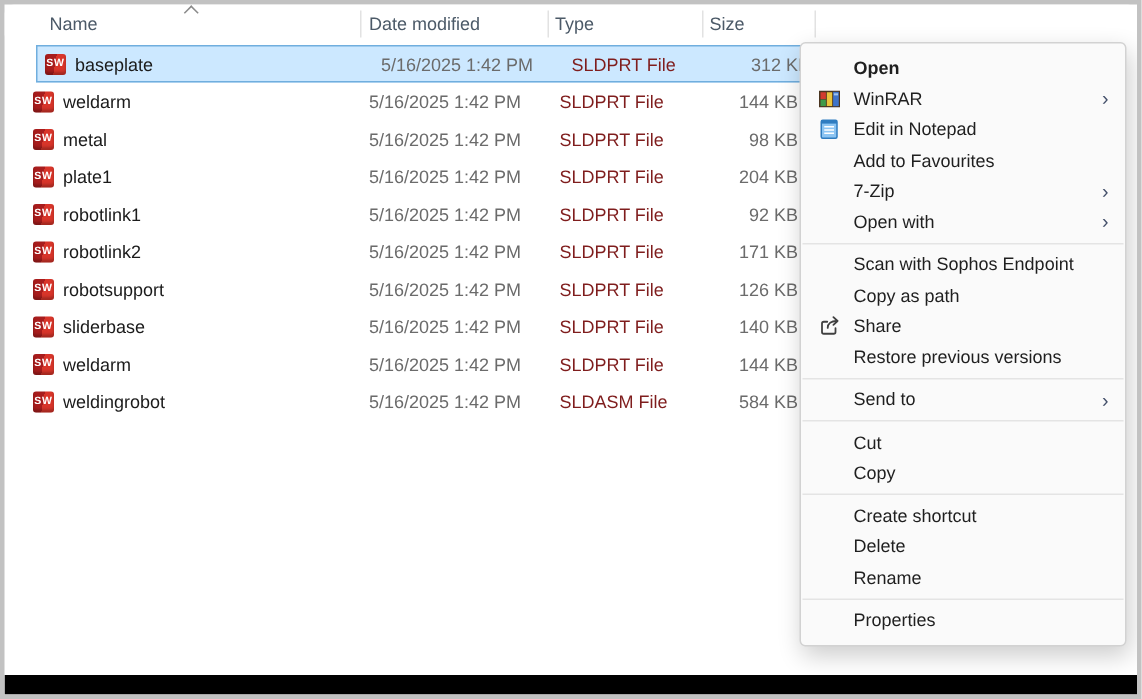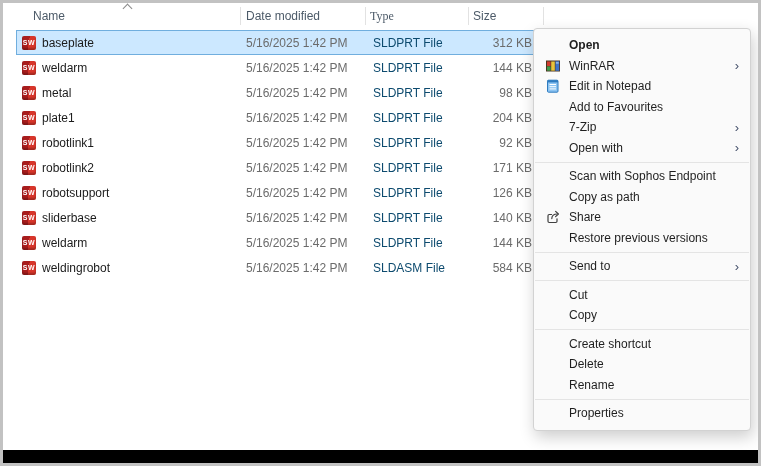--- a/index.html
+++ b/index.html
@@ -7,38 +7,38 @@
   .screen {
     position:relative; width:761px; height:466px;
     border:3px solid #c2c2c2; background:#fff; overflow:hidden;
     font-size:12px; color:#1b1b1b;
   }
   
   .list-header { position:absolute; top:0; left:0; right:0; height:26px; background:#fff;border-radius:6px; }
   .col-label { position:absolute; top:6px; color:#4c5a68; }
   .col-label.name { left:30px; }
   .col-label.date { left:243px; }
-  .col-label.type { left:367px;font-family:Liberation Serif, serif; }
+  .col-label.type { left:367px; }
   .col-label.size { left:470px; }
   .hdr-divider { position:absolute; top:4px; width:1px; height:18px; background:#e2e2e2; }
   .hdr-divider.d1 { left:237px; } .hdr-divider.d2 { left:362px; }
   .hdr-divider.d3 { left:465px; } .hdr-divider.d4 { left:540px; }
   .sort-caret { position:absolute; left:121px; top:2px; width:7px; height:7px;
     border-left:1.5px solid #8a8a8a; border-top:1.5px solid #8a8a8a;
     transform:rotate(45deg); }
   .rows { position:absolute; top:27px; left:13px; }
   .file-row { position:relative; width:518px; height:25px; border:1px solid transparent; }
-  .file-row.selected { background:#cce8ff; border-color:#70aede; }
+  .file-row.selected { background:#cce8ff; border-color:#70aede;margin-left:8px; }
   .sw-icon { position:absolute; left:5px; top:5px; width:14px; height:14px;
     border-radius:2px; background:linear-gradient(100deg,#a81d1d 48%,#d8352a 48%);
     color:#fff; font-size:7px; font-weight:bold; line-height:14px; text-align:center;
     letter-spacing:0.5px; box-shadow:inset 0 -2px 2px rgba(0,0,0,.25); }
   .c-name { position:absolute; left:25px; top:5px; color:#1b1b1b; }
   .c-date { position:absolute; left:229px; top:5px; color:#6b6b6b; }
-  .c-type { position:absolute; left:356px; top:5px; color:#0c4a6e; }
+  .c-type { position:absolute; left:356px; top:5px; color:#7f1d1d; }
   .c-size { position:absolute; left:350px; top:5px; width:165px; text-align:right; color:#6b6b6b; }
   
   .context-menu { position:absolute; left:530px; top:25px; width:218px;
     background:#fafafa; border:1px solid #d2d2d2; border-radius:4px;
     box-shadow:2px 6px 16px rgba(0,0,0,.20); padding:6px 0; z-index:5; }
   .menu-item { display:flex; align-items:center; height:20.5px; padding:0 11px; cursor:default; }
   .mi-icon { width:16px; height:16px; margin-right:8px; flex:0 0 16px;
     display:flex; align-items:center; justify-content:center; }
   .mi-icon svg { width:16px; height:16px; }
   .mi-label { flex:1; color:#1f1f1f; white-space:nowrap; }

